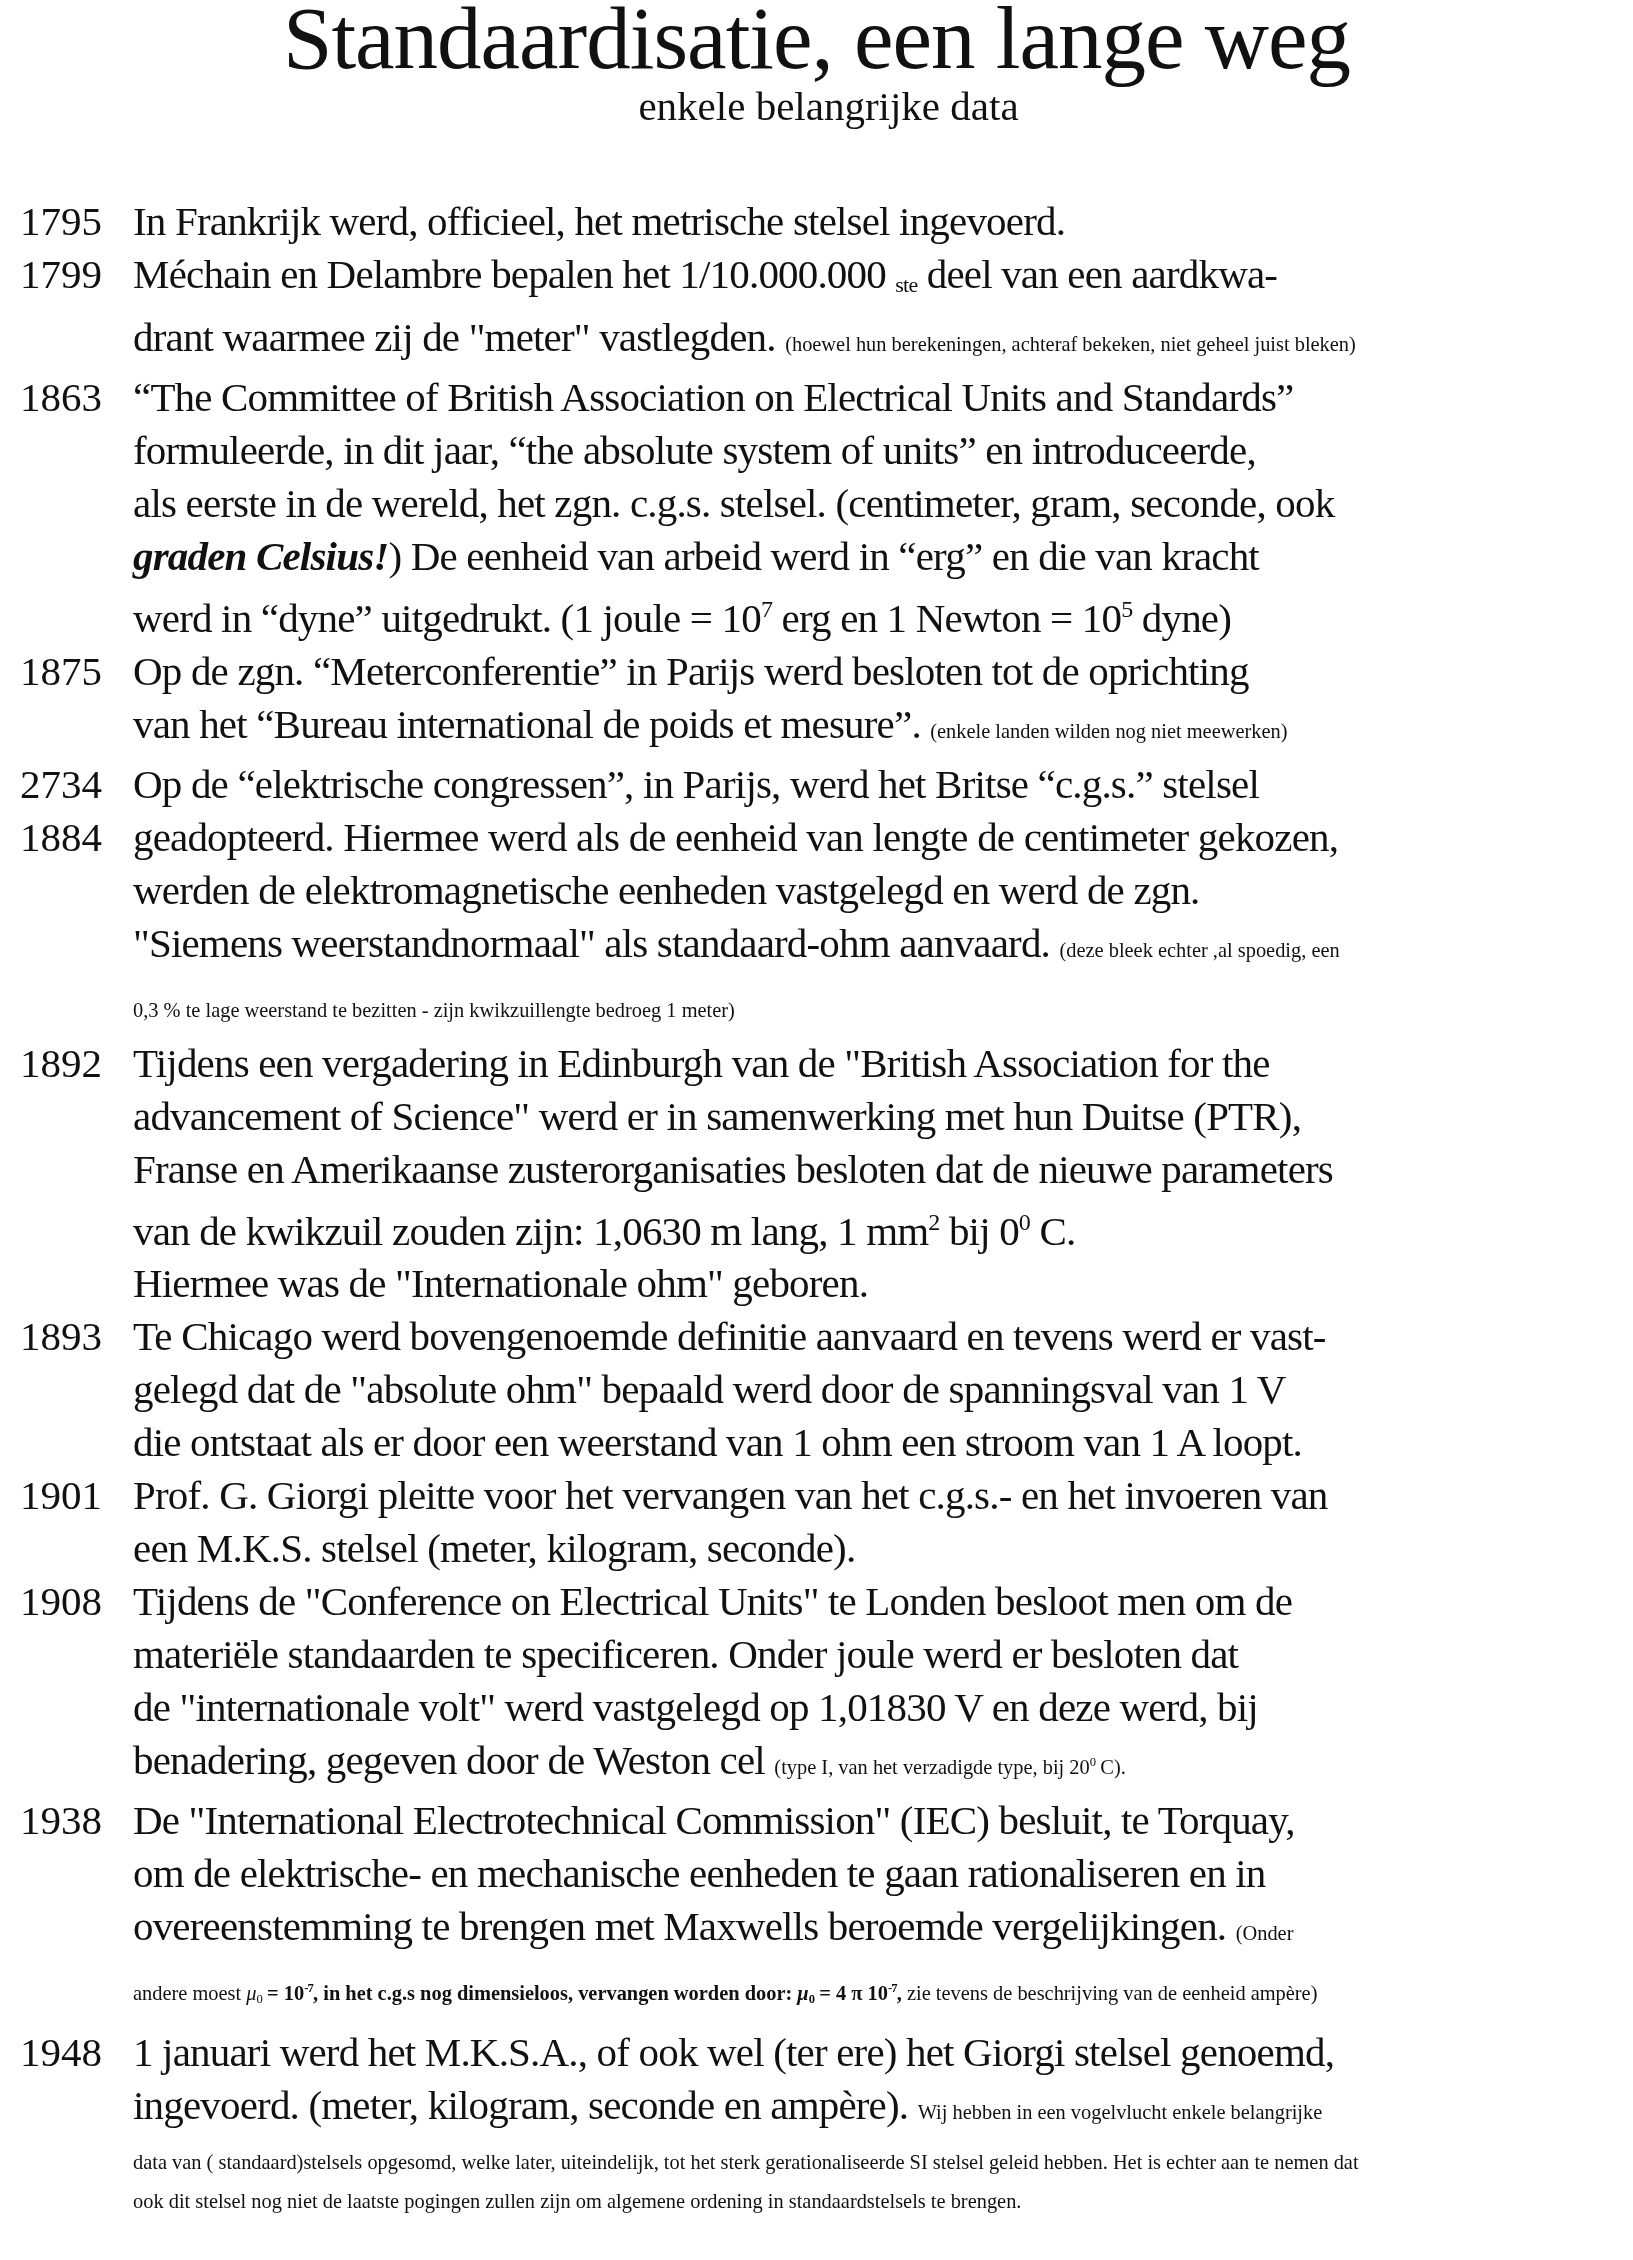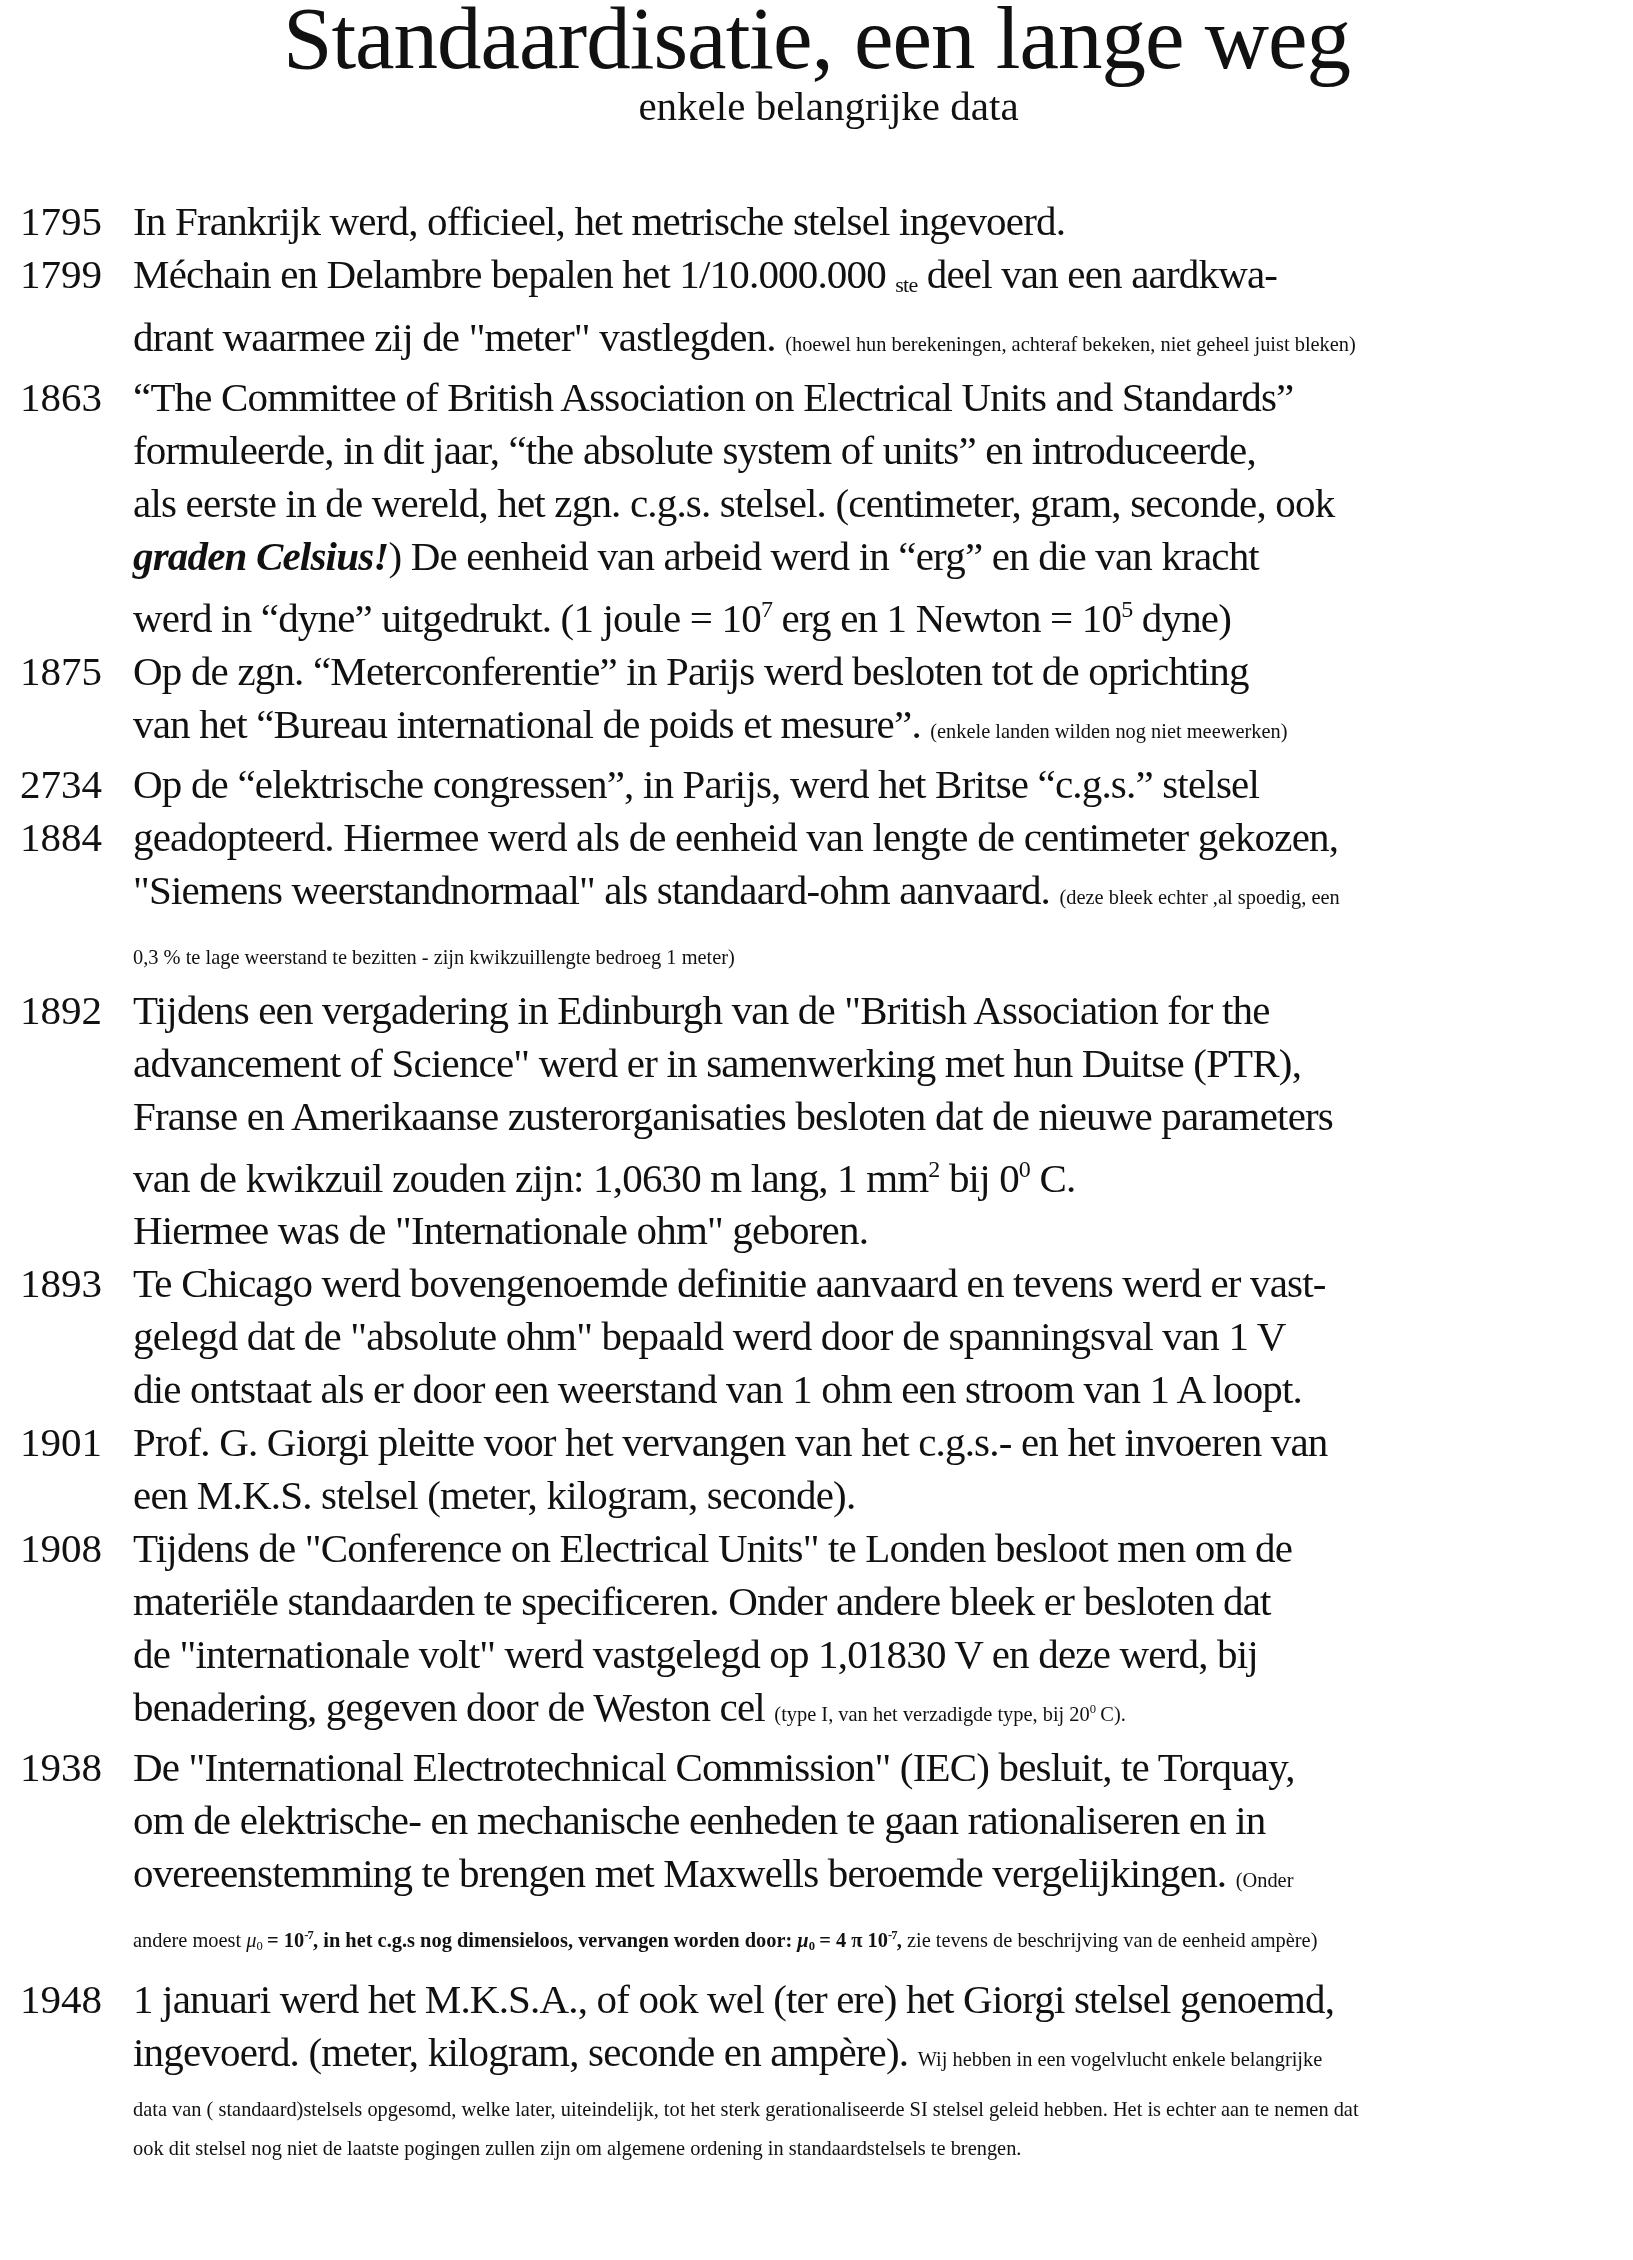--- a/index.html
+++ b/index.html
@@ -117,20 +117,21 @@
         </div>
       </div>
       <div class="entry">
         <div class="years">
           <div class="year">2734</div>
           <div class="year">1884</div>
         </div>
         <div class="content">
           <div class="line"><span>Op de “elektrische congressen”, in Parijs, werd het Britse “c.g.s.” stelsel</span></div>
           <div class="line"><span>geadopteerd. Hiermee werd als de eenheid van lengte de centimeter gekozen,</span></div>
+          <div class="line"><span>werden de elektromagnetische eenheden vastgelegd en werd de zgn.</span></div>
           <div class="line"><span>"Siemens weerstandnormaal" als standaard-ohm aanvaard. </span><span class="sm">(deze bleek echter ,al spoedig, een</span></div>
           <div class="line"><span class="sm">0,3 % te lage weerstand te bezitten - zijn kwikzuillengte bedroeg 1 meter)</span></div>
         </div>
       </div>
       <div class="entry">
         <div class="years">
           <div class="year">1892</div>
         </div>
         <div class="content">
           <div class="line"><span>Tijdens een vergadering in Edinburgh van de "British Association for the</span></div>
@@ -158,21 +159,21 @@
           <div class="line"><span>Prof. G. Giorgi pleitte voor het vervangen van het c.g.s.- en het invoeren van</span></div>
           <div class="line"><span>een M.K.S. stelsel (meter, kilogram, seconde).</span></div>
         </div>
       </div>
       <div class="entry">
         <div class="years">
           <div class="year">1908</div>
         </div>
         <div class="content">
           <div class="line"><span>Tijdens de "Conference on Electrical Units" te Londen besloot men om de</span></div>
-          <div class="line"><span>materiële standaarden te specificeren. Onder andere bleek er besloten dat</span></div>
+          <div class="line"><span>materiële standaarden te specificeren. Onder joule werd er besloten dat</span></div>
           <div class="line"><span>de "internationale volt" werd vastgelegd op 1,01830 V en deze werd, bij</span></div>
           <div class="line"><span>benadering, gegeven door de Weston cel </span><span class="sm">(type I, van het verzadigde type, bij 20</span><span class="smsup">0</span><span class="sm"> C).</span></div>
         </div>
       </div>
       <div class="entry">
         <div class="years">
           <div class="year">1938</div>
         </div>
         <div class="content">
           <div class="line"><span>De "International Electrotechnical Commission" (IEC) besluit, te Torquay,</span></div>

